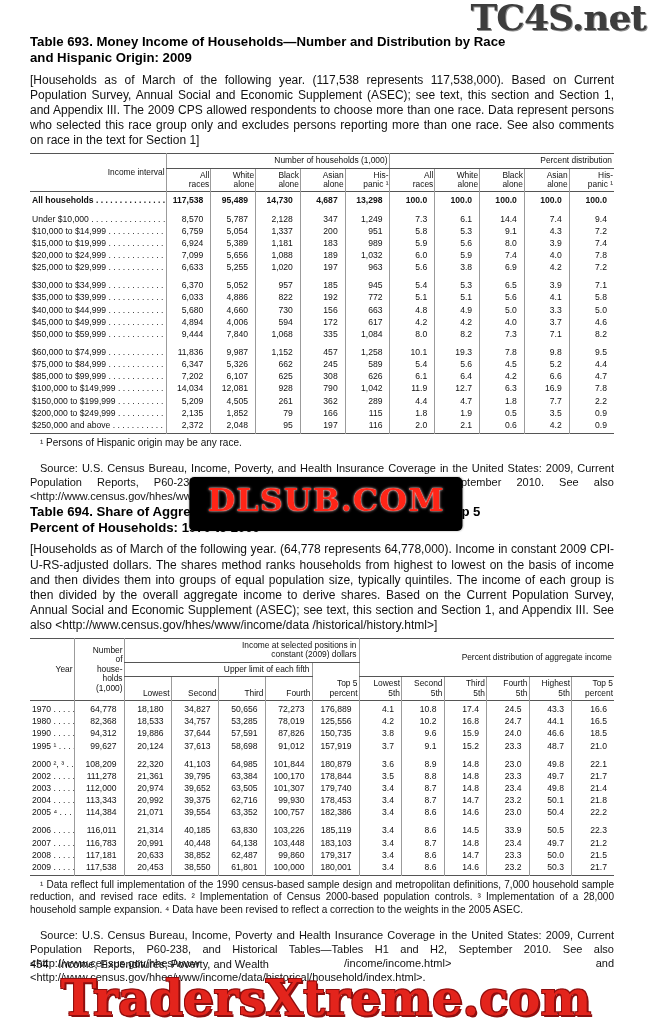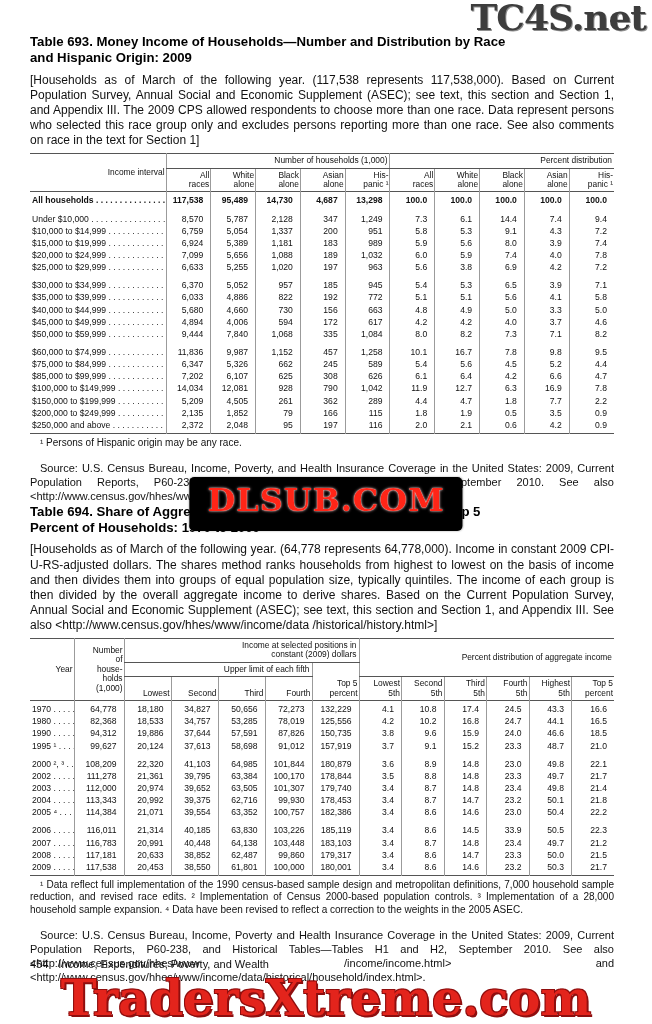--- a/index.html
+++ b/index.html
@@ -270,21 +270,21 @@
             <td class="num">8.2</td>
           </tr>
           <tr>
             <td class="stub gtop"><span class="lbl">$60,000 to $74,999</span><span class="dots"> . . . . . . . . . . . . . . . . . . . . . . . . . . . . . .</span></td>
             <td class="num gtop">11,836</td>
             <td class="num gtop">9,987</td>
             <td class="num gtop">1,152</td>
             <td class="num gtop">457</td>
             <td class="num gtop">1,258</td>
             <td class="num gtop">10.1</td>
-            <td class="num gtop">16.7</td>
+            <td class="num gtop">19.3</td>
             <td class="num gtop">7.8</td>
             <td class="num gtop">9.8</td>
             <td class="num gtop">9.5</td>
           </tr>
           <tr>
             <td class="stub"><span class="lbl">$75,000 to $84,999</span><span class="dots"> . . . . . . . . . . . . . . . . . . . . . . . . . . . . . .</span></td>
             <td class="num">6,347</td>
             <td class="num">5,326</td>
             <td class="num">662</td>
             <td class="num">245</td>
@@ -423,21 +423,21 @@
         </tr>
       </thead>
       <tbody>
           <tr>
             <td class="stub"><span class="lbl">1970</span><span class="dots"> . . . . . . . . . . . . . . . . . . . . . . . . . . . . . .</span></td>
             <td class="num">64,778</td>
             <td class="num">18,180</td>
             <td class="num">34,827</td>
             <td class="num">50,656</td>
             <td class="num">72,273</td>
-            <td class="num">132,229</td>
+            <td class="num">176,889</td>
             <td class="num">4.1</td>
             <td class="num">10.8</td>
             <td class="num">17.4</td>
             <td class="num">24.5</td>
             <td class="num">43.3</td>
             <td class="num">16.6</td>
           </tr>
           <tr>
             <td class="stub"><span class="lbl">1980</span><span class="dots"> . . . . . . . . . . . . . . . . . . . . . . . . . . . . . .</span></td>
             <td class="num">82,368</td>

